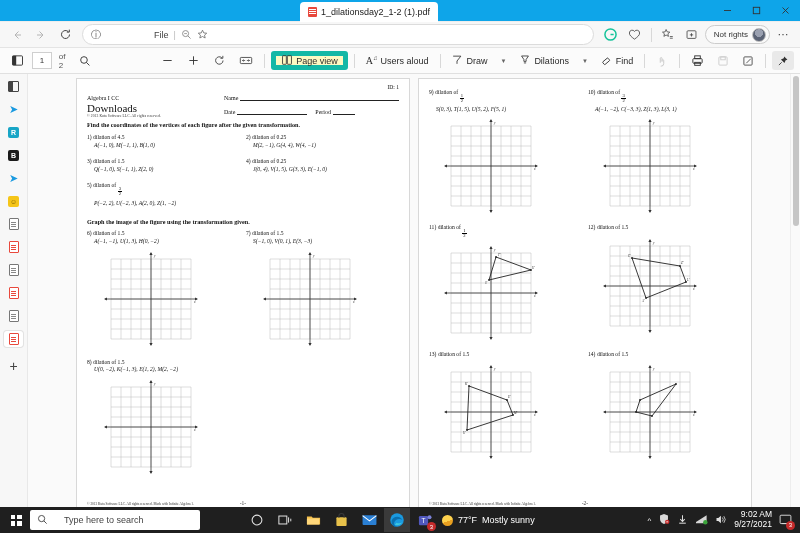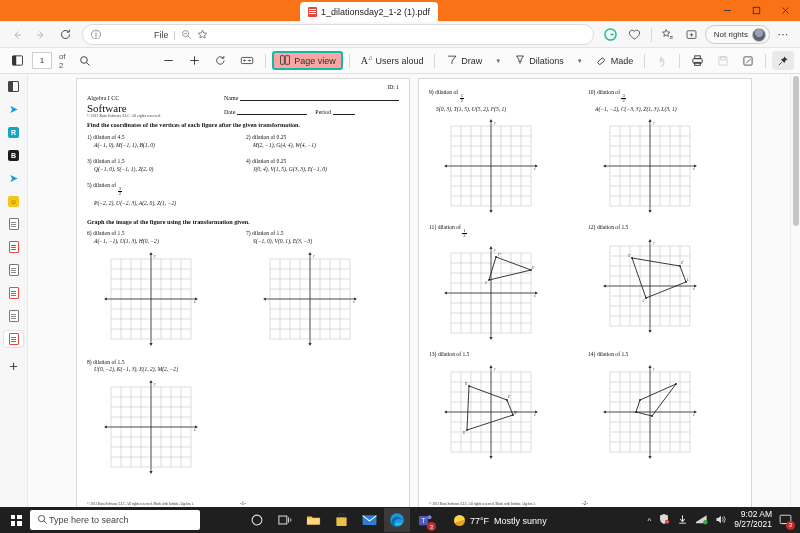--- a/index.html
+++ b/index.html
@@ -6,21 +6,21 @@
   html, body {
     width: 800px; height: 533px;
     font-family: "Liberation Sans", sans-serif;
     background: #f3f3f3;
     overflow: hidden;
   }
   .app { position: relative; width: 800px; height: 533px; display: flex; flex-direction: column; }
 
   
   .titlebar {
-    height: 22px; background: #f97316;
+    height: 22px; background: #0ea5e9;
     display: flex; align-items: center; position: relative;
     border-bottom: 1px solid #eee;
   }
   .tabstrip { flex: 1; display: flex; align-items: flex-end; height: 22px; padding-left: 300px; }
   .tab {
     display: flex; align-items: center; gap: 4px;
     height: 20px; padding: 0 8px; font-size: 9px; color: #1b1b1b;
     background: #fff; border-radius: 4px 4px 0 0;
     max-width: 230px; white-space: nowrap;
   }
@@ -84,21 +84,21 @@
   }
   .pagebox {
     width: 22px; height: 17px; border: 1px solid #cfcfcf; background: #fff;
     display: flex; align-items: center; justify-content: center; font-size: 8px; color: #333;
   }
   .pagetot { font-size: 8px; color: #555; margin-left: 4px; }
   .pdf-btn {
     height: 19px; display: flex; align-items: center; gap: 3px; padding: 0 5px;
     border-radius: 3px; color: #2b2b2b; font-size: 9px; white-space: nowrap;
   }
-  .pdf-btn.boxed { border: 2px solid #14b8a6; background: #fca5a5; }
+  .pdf-btn.boxed { border: 5px solid #14b8a6; background: #fef9c3; }
   .pdf-btn.dim { color: #bbb; }
   .pdf-btn.pinned { background: #e9e9e9; }
   .chev { font-size: 6px; color: #666; }
 
   
   .bodyrow { flex: 1; display: flex; min-height: 0; background: #fff; }
   .sidebar {
     width: 28px; background: #f7f7f7; border-right: 1px solid #e8e8e8;
     display: flex; flex-direction: column; align-items: center;
     padding-top: 4px; gap: 7px;
@@ -175,29 +175,29 @@
   
   .taskbar {
     height: 26px; background: #1f1f1f; display: flex; align-items: center;
     padding: 0 4px; gap: 2px; color: #fff; font-size: 9px;
   }
   .tb-start { width: 24px; display: flex; align-items: center; justify-content: center; }
   .start-glyph { display:grid; grid-template-columns: 1fr 1fr; gap:1.5px; width:11px; height:11px; }
   .start-glyph i { background: #fff; display:block; }
   .searchbox {
     width: 170px; height: 20px; background: #fff; border-radius: 2px;
-    display: flex; align-items: center; gap: 1px; padding: 0 7px;
+    display: flex; align-items: center; gap: 16px; padding: 0 7px;
     color: #444; font-size: 9px;
   }
   .tb-app {
     width: 26px; height: 24px; display: flex; align-items: center; justify-content: center;
     position: relative;
   }
   .tb-app.active { background: #3a3a3a; }
-  .weather { display: flex; align-items: flex-end; gap: 5px; margin-left: 14px; font-size: 9px; }
+  .weather { display: flex; align-items: center; gap: 5px; margin-left: 2px; font-size: 9px; }
   .sun { width: 11px; height: 11px; border-radius: 50%;
          background: linear-gradient(160deg,#ffd24d 0 55%, #e9a020 56% 100%); }
   .tray { display: flex; align-items: center; gap: 7px; margin-left: auto; padding-right: 4px; }
   .clock { text-align: right; line-height: 1.15; font-size: 8.5px; }
   .badge-num {
     position: absolute; right: 2px; bottom: 1px; background: #c52b2b; color: #fff;
     border-radius: 50%; width: 9px; height: 9px; font-size: 6px;
     display: flex; align-items: center; justify-content: center;
   }
 </style>
@@ -389,21 +389,21 @@
     <div class="pdf-btn">
         <span class="chev">▼</span>
       </div>
 
     <div class="pdf-btn">
       <span>
         <svg width="12" height="12" viewBox="0 0 14 14">
             <rect x="2" y="6.5" width="8" height="4" rx="0.8" transform="rotate(-40 6 8.5)" fill="none" stroke="#333" stroke-width="1"></rect>
           </svg>
       </span>
-      <span>Made</span>
+      <span>Find</span>
     </div>
 
     <div class="vsep"></div>
 
     <div class="pdf-btn dim">
       <svg width="12" height="12" viewBox="0 0 14 14">
           <path d="M5 9V4a1 1 0 0 1 2 0v4" fill="none" stroke="#c3c3c3" stroke-width="1"></path>
           <path d="M7 6.5a1 1 0 0 1 2 0V10a3 3 0 0 1-3 3H5.5" fill="none" stroke="#c3c3c3" stroke-width="1"></path>
         </svg>
     </div>
@@ -487,21 +487,21 @@
           <div class="ws-head" style="margin-top:8px;">
             <div class="ws-course">Algebra I CC</div>
             <div class="ws-namerow" style="width:175px;">
               <span>Name</span>
               <span class="rule" style="flex:1;height:6px;"></span>
             </div>
           </div>
 
           <div style="display:flex;justify-content:space-between;align-items:flex-end;">
             <div>
-              <div class="ws-title">Software</div>
+              <div class="ws-title">Downloads</div>
               <div class="ws-copy">© 2013 Kuta Software LLC.  All rights reserved.</div>
             </div>
             <div class="ws-namerow" style="width:175px;margin-bottom:3px;">
               <span>Date</span>
               <span class="rule" style="width:70px;height:6px;"></span>
               <span style="margin-left:6px;">Period</span>
               <span class="rule" style="width:22px;height:6px;"></span>
             </div>
           </div>
 

